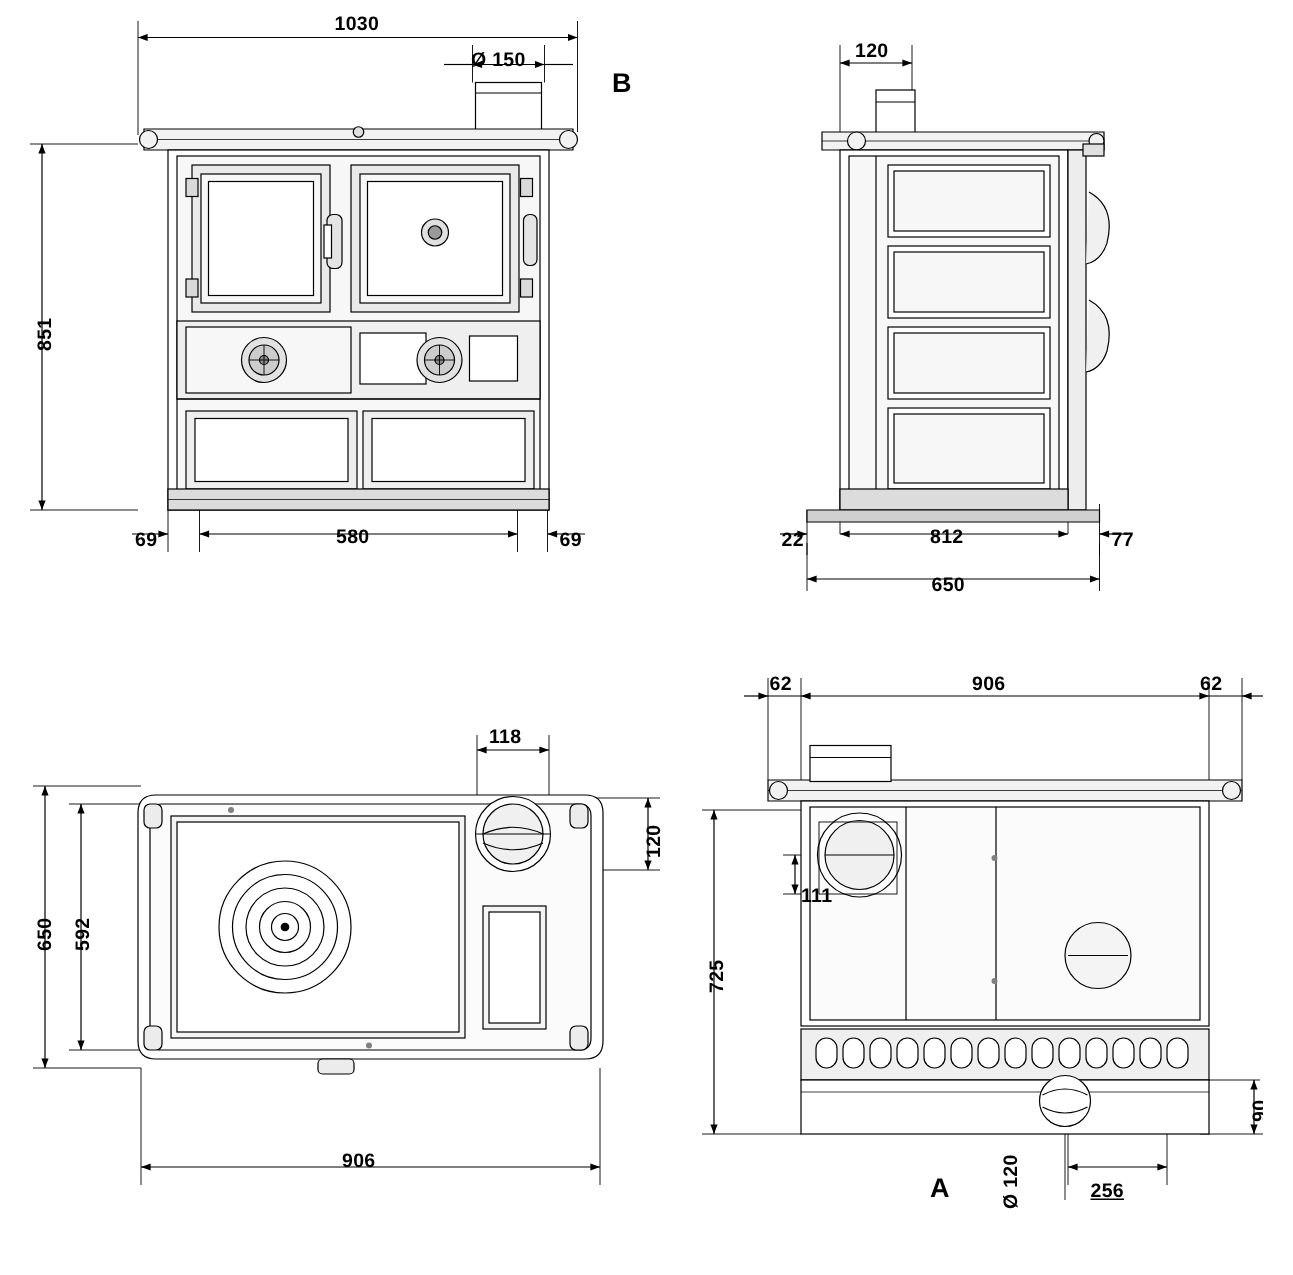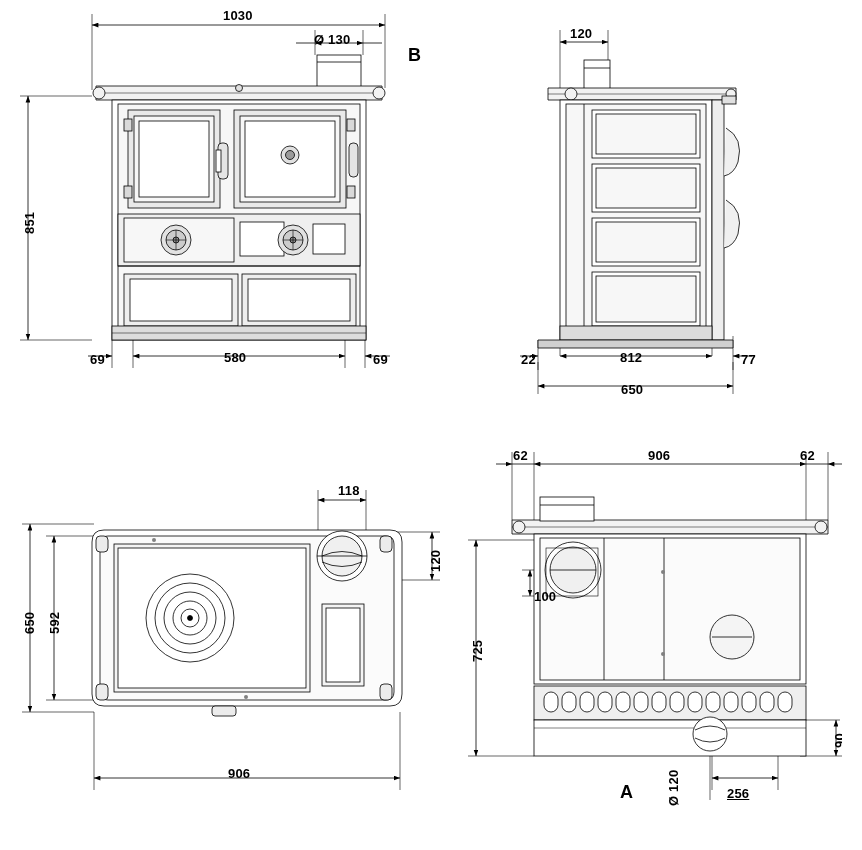--- a/index.html
+++ b/index.html
@@ -334,42 +334,42 @@
 
       <circle cx="710" cy="734" r="17" fill="#ffffff"></circle>
       <path d="M695,730 q15,-8 30,0" fill="none"></path>
       <path d="M695,738 q15,8 30,0" fill="none"></path>
     </g>
 
     </g>
   </svg>
 
   <div class="dimtext" style="left:223px; top:8px;">1030</div>
-  <div class="dimtext" style="left:314px; top:32px;">Ø 130</div>
+  <div class="dimtext" style="left:314px; top:32px;">Ø 150</div>
   <div class="dimtext vert" style="left:22px; top:234px; transform: rotate(-90deg);">851</div>
   <div class="dimtext" style="left:90px; top:352px;">69</div>
   <div class="dimtext" style="left:224px; top:350px;">580</div>
   <div class="dimtext" style="left:373px; top:352px;">69</div>
   <div class="viewlabel" style="left:408px; top:45px;">B</div>
 
   <div class="dimtext" style="left:570px; top:26px;">120</div>
   <div class="dimtext" style="left:521px; top:352px;">22</div>
   <div class="dimtext" style="left:620px; top:350px;">812</div>
   <div class="dimtext" style="left:741px; top:352px;text-align:right;">77</div>
   <div class="dimtext" style="left:621px; top:382px;">650</div>
 
-  <div class="dimtext" style="left:326px; top:483px;margin-left:12px;">118</div>
+  <div class="dimtext" style="left:326px; top:483px;">118</div>
   <div class="dimtext vert" style="left:428px; top:572px; transform: rotate(-90deg);">120</div>
   <div class="dimtext vert" style="left:22px; top:634px; transform: rotate(-90deg);">650</div>
   <div class="dimtext vert" style="left:47px; top:634px; transform: rotate(-90deg);">592</div>
   <div class="dimtext" style="left:228px; top:766px;">906</div>
 
   <div class="dimtext" style="left:513px; top:448px;">62</div>
   <div class="dimtext" style="left:648px; top:448px;">906</div>
   <div class="dimtext" style="left:800px; top:448px;">62</div>
-  <div class="dimtext" style="left:534px; top:589px;">100</div>
+  <div class="dimtext" style="left:534px; top:589px;">111</div>
   <div class="dimtext vert" style="left:470px; top:662px; transform: rotate(-90deg);">725</div>
   <div class="dimtext vert" style="left:832px; top:748px; transform: rotate(-90deg);">90</div>
   <div class="dimtext vert" style="left:666px; top:806px; transform: rotate(-90deg);">Ø 120</div>
   <div class="dimtext" style="left:727px; top:786px;text-decoration:underline;">256</div>
   <div class="viewlabel" style="left:620px; top:782px;">A</div>
 
 </div>
 
 </body></html>

